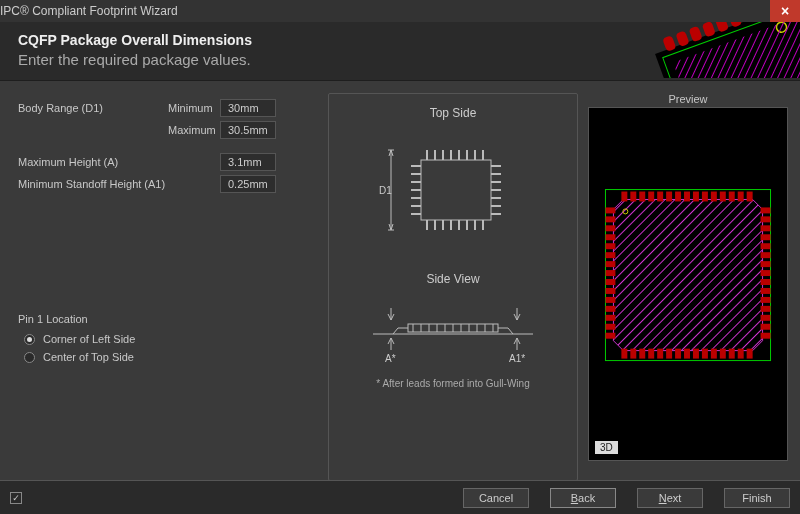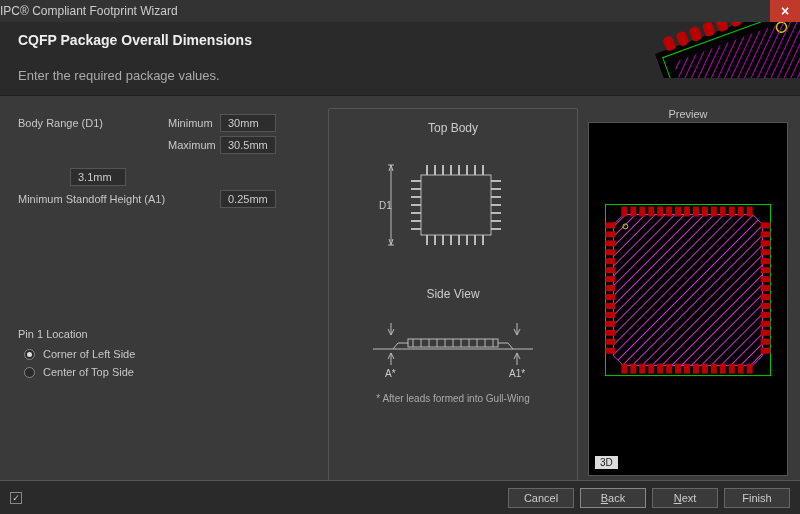--- a/index.html
+++ b/index.html
@@ -2,21 +2,21 @@
 <html><head>
 <meta charset="utf-8">
 <style>
   * { box-sizing: border-box; margin: 0; padding: 0; }
   body { width: 800px; height: 514px; background: #3a3a3a; font-family: "Segoe UI", Tahoma, sans-serif; font-size: 11px; color: #c8c8c8; overflow: hidden; }
   .titlebar { height: 22px; background: #333; display: flex; align-items: center; justify-content: flex-start; position: relative; }
   .titlebar .title { color: #ccc; font-size: 12px; }
   .titlebar .close { position: absolute; right: 0; top: 0; width: 30px; height: 22px; background: #c0392b; display: flex; align-items: center; justify-content: center; color: #fff; font-weight: bold; font-size: 14px; cursor: pointer; }
   .header { background: #2a2a2a; padding: 10px 18px 12px 18px; position: relative; border-bottom: 1px solid #1e1e1e; }
   .header h1 { color: #eee; font-size: 14px; font-weight: bold; }
-  .header p { color: #aaa; font-size: 13px; margin-top: 20px; }
+  .header p { color: #aaa; font-size: 15px; margin-top: 3px; }
   .header-graphic { position:absolute; right:0; top:0; width:180px; height:56px; overflow:hidden; }
   .content { display: flex; padding: 12px 12px 0 18px; height: 400px; }
   .left-col { width: 310px; padding-top: 6px; }
   .form-row { display: flex; align-items: center; margin-bottom: 4px; }
   .form-row .lbl { width: 150px; color: #c8c8c8; }
   .form-row .sublbl { width: 44px; text-align: right; margin-right: 8px; color: #c8c8c8; }
   .form-row input[type=text] { width: 56px; height: 18px; background: #2d2d2d; border: 1px solid #555; color: #ccc; font-size: 11px; padding: 0 7px; }
   .section-gap { height: 10px; }
   .pin1-label { margin-top: 120px; margin-bottom: 8px; color:#c8c8c8; }
   .radio-row { display: flex; align-items: center; margin-bottom: 6px; margin-left: 6px; cursor:pointer; }
@@ -26,21 +26,21 @@
   .mid-col .view-label { color:#ccc; font-size:12px; margin-bottom:10px; margin-top:4px; }
   .chip-diagram { margin: 0 auto 18px auto; display:flex; align-items:center; }
   .right-col { flex: 1; margin-left: 10px; }
   .preview-label { text-align:center; color:#c8c8c8; font-size:11px; margin-bottom: 2px; }
   .preview-box { width: 100%; height: 354px; background: #000; border: 1px solid #555; position: relative; overflow:hidden; }
   .preview-box .badge3d { position:absolute; left:6px; bottom:6px; background:#dcdcdc; color:#222; font-size:10px; padding:1px 5px; }
   .footer { position:absolute; bottom:0; left:0; right:0; height:34px; background:#2a2a2a; border-top:1px solid #555; display:flex; align-items:center; padding:0 10px; }
   .footer .chk { width:12px; height:12px; border:1px solid #888; margin-right:6px; display:flex; align-items:center; justify-content:center; color:#ccc; font-size:9px; background:#2a2a2a; }
   .footer .chk.checked::after { content:'✓'; }
   .footer .spacer { flex:1; }
-  .footer button { width:66px; height:20px; margin-left:6px; background:#3a3a3a; border:1px solid #666; color:#ccc; font-size:11px; cursor:pointer; }
+  .footer button { width:66px; height:20px; margin-left:21px; background:#3a3a3a; border:1px solid #666; color:#ccc; font-size:11px; cursor:pointer; }
   .footer button.primary { border:1px solid #888; }
   .footnote { font-size:10px; color:#aaa; margin-top:10px; }
 </style>
 </head>
 <body>
 
 <div class="titlebar">
   <span class="title">IPC® Compliant Footprint Wizard</span>
   <div class="close">
     <span>×</span>
@@ -84,20 +84,21 @@
       <span class="sublbl">Minimum</span>
       <input type="text" value="30mm" style="">
     </div>
     <div class="form-row">
       <span class="lbl"></span>
       <span class="sublbl">Maximum</span>
       <input type="text" value="30.5mm" style="">
     </div>
     <div class="section-gap"></div>
     <div class="form-row">
+      <span class="lbl">Maximum Height (A)</span>
       <span class="sublbl"></span>
       <input type="text" value="3.1mm" style="">
     </div>
     <div class="form-row">
       <span class="lbl">Minimum Standoff Height (A1)</span>
       <span class="sublbl"></span>
       <input type="text" value="0.25mm" style="">
     </div>
 
     <div class="pin1-label">Pin 1 Location</div>
@@ -105,21 +106,21 @@
       <span class="radio checked"></span>
       <span>Corner of Left Side</span>
     </div>
     <div class="radio-row">
       <span class="radio"></span>
       <span>Center of Top Side</span>
     </div>
   </div>
 
   <div class="mid-col">
-    <div class="view-label">Top Body</div>
+    <div class="view-label">Top Side</div>
     <div class="chip-diagram">
       <svg width="160" height="120" viewBox="0 0 160 120">
         <g stroke="#bbb" stroke-width="1">
           <line x1="18" y1="20" x2="18" y2="100"></line>
           <line x1="15" y1="20" x2="21" y2="20"></line>
           <line x1="15" y1="100" x2="21" y2="100"></line>
           <polyline points="18,20 16,26" fill="none"></polyline>
             <polyline points="18,20 20,26" fill="none"></polyline>
           <polyline points="18,100 16,94" fill="none"></polyline>
             <polyline points="18,100 20,94" fill="none"></polyline>

